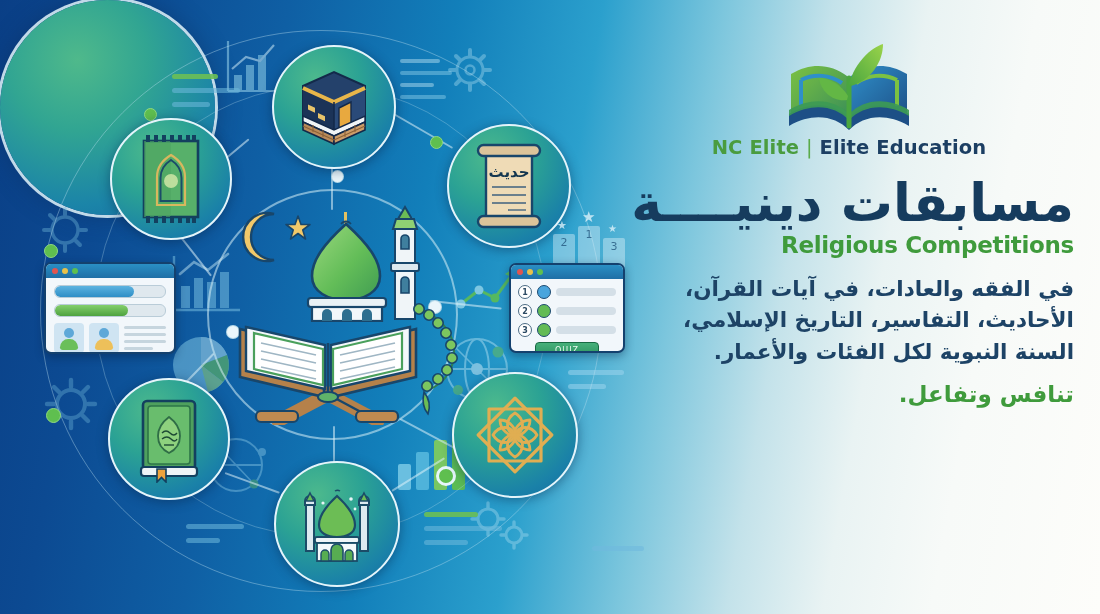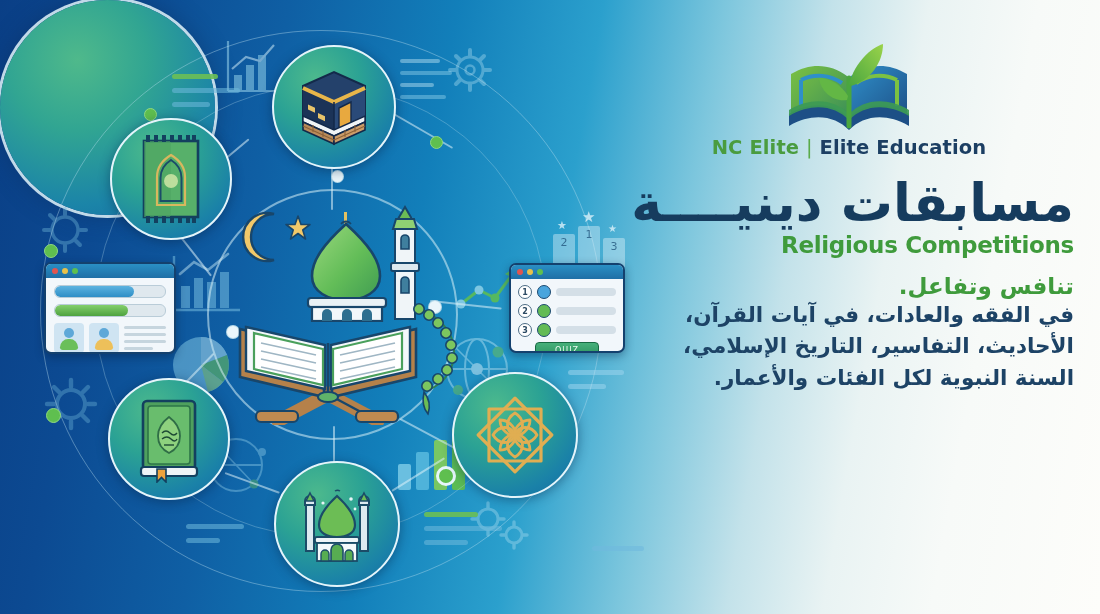--- a/index.html
+++ b/index.html
@@ -413,20 +413,34 @@
           <line x1="12" y1="60" x2="43" y2="74"></line>
             <line x1="74" y1="60" x2="43" y2="74"></line>
           <line x1="22" y1="59" x2="22" y2="66"></line>
             <line x1="32" y1="64" x2="32" y2="71"></line>
           <line x1="54" y1="64" x2="54" y2="71"></line>
             <line x1="64" y1="59" x2="64" y2="66"></line>
         </g>
       </svg>
     </div>
 
+    <div class="node" id="node-scroll">
+      <svg style="width:82px;height:92px;" viewBox="0 0 82 92">
+        <rect x="18" y="12" width="46" height="68" fill="#efdbb6" stroke="#18466b" stroke-width="2.4"></rect>
+        <rect x="10" y="5" width="62" height="11" rx="5.5" fill="#dcc49a" stroke="#18466b" stroke-width="2.4"></rect>
+        <rect x="10" y="76" width="62" height="11" rx="5.5" fill="#dcc49a" stroke="#18466b" stroke-width="2.4"></rect>
+        <text x="41" y="37" font-family="DejaVu Sans, sans-serif" font-size="15" font-weight="bold" fill="#14364f" text-anchor="middle" direction="rtl">حديث</text>
+        <g stroke="#6b7f8c" stroke-width="1.8">
+          <line x1="24" y1="47" x2="58" y2="47"></line>
+          <line x1="24" y1="55" x2="58" y2="55"></line>
+          <line x1="24" y1="63" x2="58" y2="63"></line>
+          <line x1="40" y1="70" x2="58" y2="70"></line>
+        </g>
+      </svg>
+    </div>
 
     <div class="node" id="node-rug">
       <svg style="width:72px;height:92px;" viewBox="0 0 72 92">
         <rect x="9" y="8" width="54" height="76" fill="#57b06a" stroke="#13405f" stroke-width="2.6"></rect>
         <rect x="9" y="8" width="27" height="76" fill="#4da563" opacity=".6"></rect>
         <g fill="#13405f">
           <rect x="11" y="2" width="4" height="7"></rect>
             <rect x="19" y="2" width="4" height="7"></rect>
           <rect x="27" y="2" width="4" height="7"></rect>
             <rect x="35" y="2" width="4" height="7"></rect>
@@ -613,18 +627,18 @@
       </svg>
       <div id="logo-text">
         <span class="g">NC Elite</span>
         <span class="sep">|</span>
         <span class="b">Elite Education</span>
       </div>
     </div>
 
     <h1 id="head-ar">مسابقات دينيــــة</h1>
     <h2 id="head-en">Religious Competitions</h2>
+    <p id="body-ar">في الفقه والعادات، في آيات القرآن، الأحاديث، التفاسير، التاريخ الإسلامي، السنة النبوية لكل الفئات والأعمار.</p>
     <p id="cta-ar">تنافس وتفاعل.</p>
-    <p id="body-ar">في الفقه والعادات، في آيات القرآن، الأحاديث، التفاسير، التاريخ الإسلامي، السنة النبوية لكل الفئات والأعمار.</p>
 
   </div>
 
 </div>
 
 </body></html>

